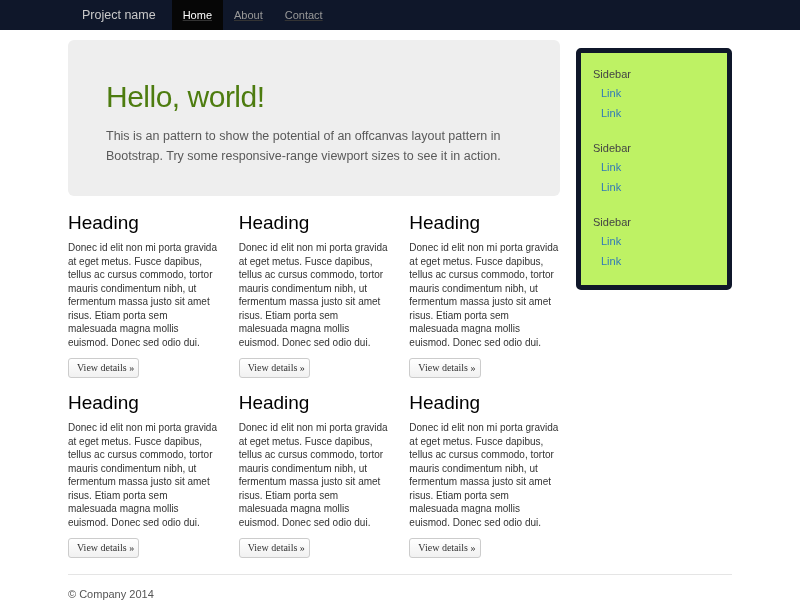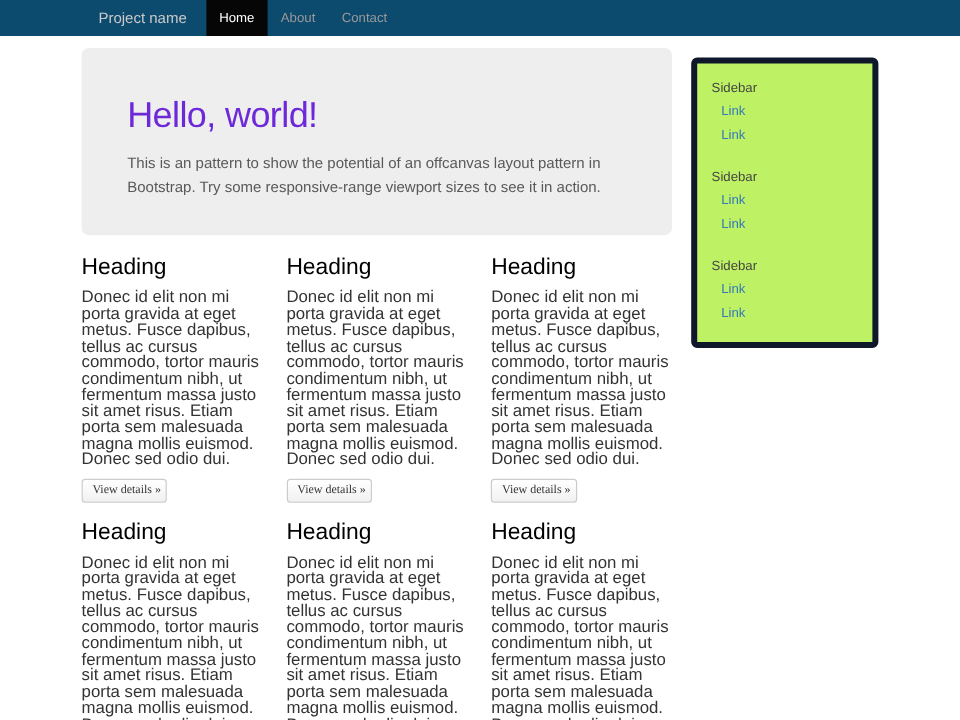--- a/index.html
+++ b/index.html
@@ -6,28 +6,28 @@
   html, body { width: 800px; height: 600px; }
   body {
     font-family: "Liberation Sans", sans-serif;
     background: #ffffff;
     color: #333;
     overflow: hidden;
   }
   a { text-decoration: none; }
 
   
-  .navbar { height: 30px; background: #0c4a6e; }
+  .navbar { height: 30px; background: #0f172a; }
   .navbar-inner { width: 664px; margin: 0 auto; height: 100%; display: flex; align-items: stretch; }
   .brand {
     display: flex; align-items: center;
     padding: 0 16px 0 14px;
     color: #c9c9c9; font-size: 12.5px; white-space: nowrap;
   }
-  .nav { display: flex; list-style: none; }
+  .nav { display: flex; list-style: none; text-decoration: underline; }
   .nav li { display: flex; }
   .nav a {
     display: flex; align-items: center; height: 100%;
     padding: 0 11px; color: #999; font-size: 11px;
   }
   .nav li.active a { background: #060606; color: #fff; }
 
   
   .container { width: 664px; margin: 0 auto; }
   .row { display: flex; gap: 16px; align-items: flex-start; }
@@ -35,37 +35,37 @@
   .side { flex: 1; }
 
   
   .jumbotron {
     margin-top: 10px;
     background: #eeeeee;
     border-radius: 6px;
     padding: 40px 38px 30px 38px;
   }
   .jumbotron h1 {
-    font-size: 30px; font-weight: 500; color: #6d28d9; letter-spacing: -0.5px;
+    font-size: 30px; font-weight: 500; color: #4d7c0f; letter-spacing: -0.5px;
   }
   .jumbotron p {
     margin-top: 12px; font-size: 12.5px; line-height: 20px; color: #595959;
     max-width: 430px;
   }
 
   
   .grid {
     margin-top: 16px;
     display: grid;
     grid-template-columns: repeat(3, 1fr);
     column-gap: 20px;
     row-gap: 14px;
   }
   .card h2 { font-size: 19px; font-weight: 500; color: #000000; margin-bottom: 7px; }
-  .card p { font-size: 14px; line-height: 13.5px; color: #333; margin-bottom: 8px; }
+  .card p { font-size: 10px; line-height: 13.5px; color: #333; margin-bottom: 8px; }
   .btn {
     display: inline-block;
     padding: 3px 4px 4px 8px;
     font-size: 10px; color: #333;
     font-family: Liberation Serif, serif;
     background: linear-gradient(#ffffff, #f1f1f1);
     border: 1px solid #cccccc;
     border-radius: 3px;
     cursor: pointer;
   }

